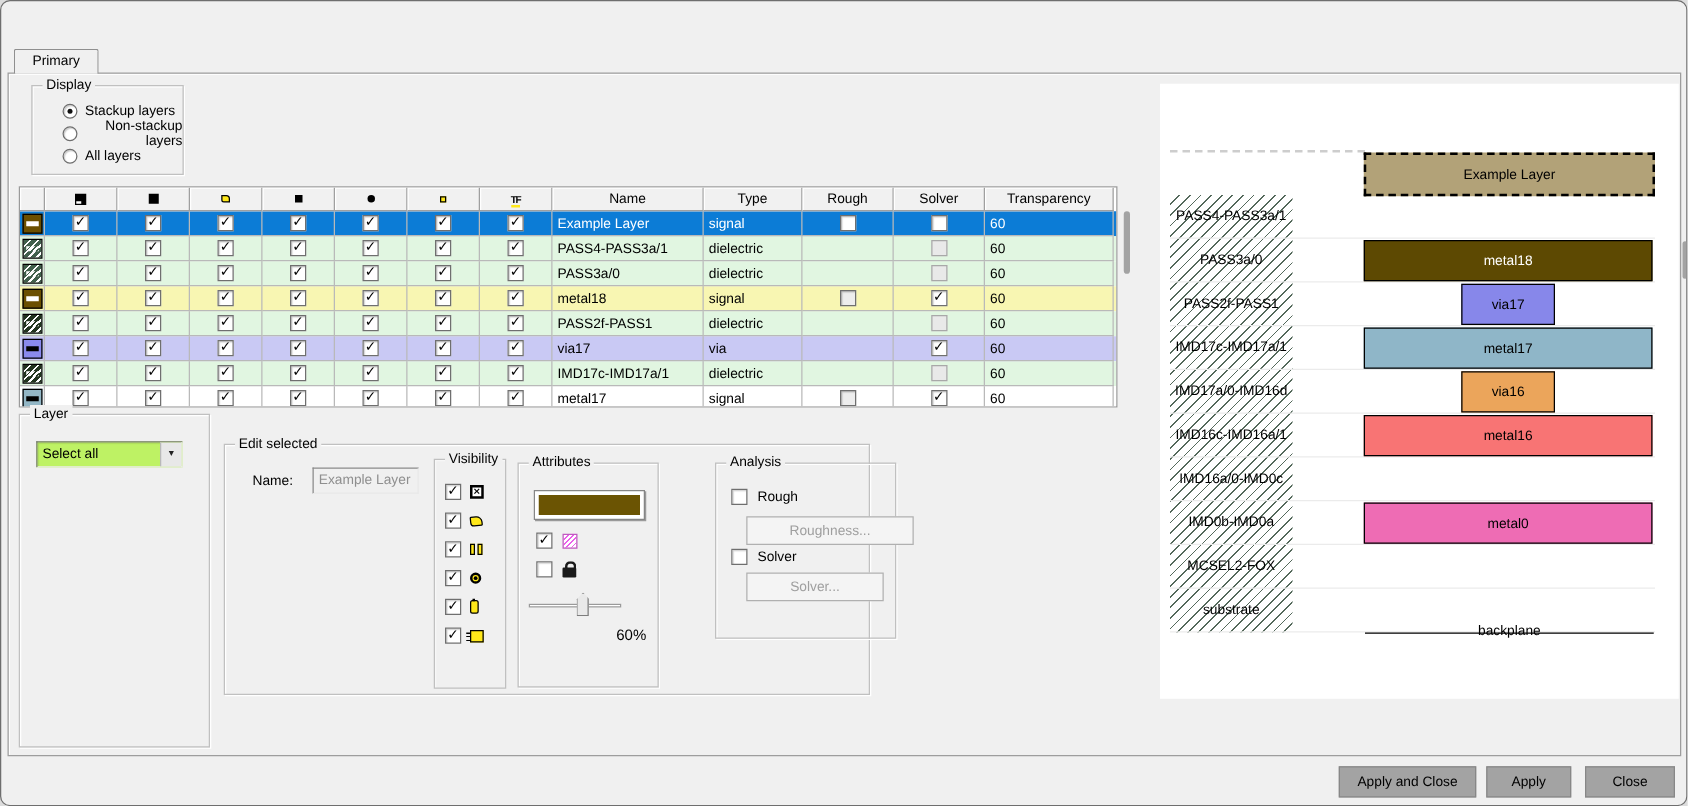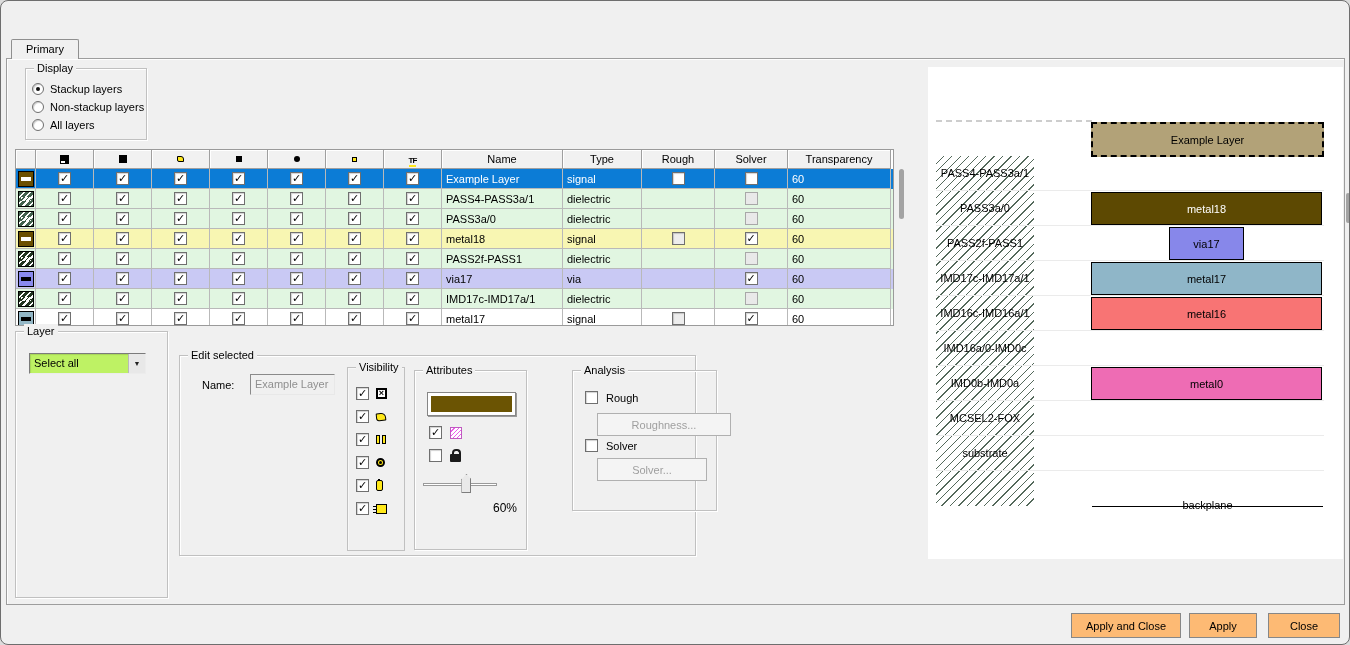--- a/index.html
+++ b/index.html
@@ -86,21 +86,21 @@
   .swatch-button .fill { width: 100%; height: 100%; }
   .attr-row { position: absolute; display: flex; align-items: center; gap: 8px; }
   .ai-hatch { width: 12px; height: 12px; border: 1px solid #c05ac0; background: repeating-linear-gradient(135deg, #fff 0 2px, #ea5fea 2px 3px); }
   .ai-lock { width: 11px; height: 8px; background: #1a1a1a; border-radius: 1px; position: relative; margin-top: 5px; }
   .ai-lock::before { content: ""; position: absolute; left: 2px; top: -5px; width: 5px; height: 5px; border: 2px solid #1a1a1a; border-bottom: none; border-radius: 4px 4px 0 0; }
   .slider { position: absolute; }
   .slider .track { position: absolute; left: 0; right: 0; top: 9px; height: 3px; background: #fff; border: 1px solid #9a9a9a; }
   .slider .thumb { position: absolute; left: 52%; top: 0; width: 10px; height: 19px; background: #e9e9e9; border: 1px solid #7d7d7d; clip-path: polygon(50% 0, 100% 28%, 100% 100%, 0 100%, 0 28%); }
   .pct-label { position: absolute; font-size: 12px; }
 
-  .win-button { position: absolute; background: #fdba74; border: 1px solid #878787; text-align: center; font-size: 11px; display: flex; align-items: center; justify-content: center; cursor: pointer; }
+  .win-button { position: absolute; background: #a3a3a3; border: 1px solid #878787; text-align: center; font-size: 11px; display: flex; align-items: center; justify-content: center; cursor: pointer; }
   .win-button.disabled { color: #9f9f9f; background: #f4f4f4; border-color: #b0b0b0; cursor: default; }
 
   
   .stack-panel { position: absolute; left: 927px; top: 66px; width: 415px; height: 492px; background: #fff; }
   .stack-dashed-line { position: absolute; left: 8px; top: 53px; width: 156px; border-top: 2px dashed #cdcdcd; }
   .example-bar { position: absolute; left: 163px; top: 55px; width: 233px; height: 35px; border: 2px dashed #000; display: flex; align-items: center; justify-content: center; }
   .stack-hatch { position: absolute; left: 8px; top: 89px; width: 98px; height: 350px; background: repeating-linear-gradient(135deg, transparent 0 5px, #54695b 5px 6px); }
   .stack-rows { position: absolute; left: 8px; top: 89px; width: 388px; }
   .srow { position: relative; height: 35px; border-bottom: 1px solid #ebebeb; }
   .srow-label { position: absolute; left: 0; top: 0; width: 98px; text-align: center; line-height: 35px; }
@@ -114,21 +114,21 @@
 <body>
 
 <div class="window">
 
 
   <div class="tab">Primary</div>
   <div class="tabpage"></div>
 
   <div class="group" style="left:24px; top:67px; width:122px; height:72px;">
     <span class="legend">Display</span>
-    <div style="padding:11px 0 0 6px;">
+    <div style="padding:11px 0 0 24px;text-align:right;">
 
         <label class="radio-row">
           <span class="radio radio-true"></span>
           <span>Stackup layers</span>
         </label>
 
         <label class="radio-row">
           <span class="radio radio-false"></span>
           <span>Non-stackup layers</span>
         </label>
@@ -588,20 +588,26 @@
           </div>
         </div>
 
         <div class="srow">
           <span class="srow-label">IMD17c-IMD17a/1</span>
           <div class="sbar w-full" style="background: rgb(143, 182, 200); color: rgb(0, 0, 0);">
             <span>metal17</span>
           </div>
         </div>
 
+        <div class="srow">
+          <span class="srow-label">IMD17a/0-IMD16d</span>
+          <div class="sbar w-narrow" style="background: rgb(235, 165, 91); color: rgb(0, 0, 0);">
+            <span>via16</span>
+          </div>
+        </div>
 
         <div class="srow">
           <span class="srow-label">IMD16c-IMD16a/1</span>
           <div class="sbar w-full" style="background: rgb(248, 116, 116); color: rgb(0, 0, 0);">
             <span>metal16</span>
           </div>
         </div>
 
         <div class="srow">
           <span class="srow-label">IMD16a/0-IMD0c</span>

